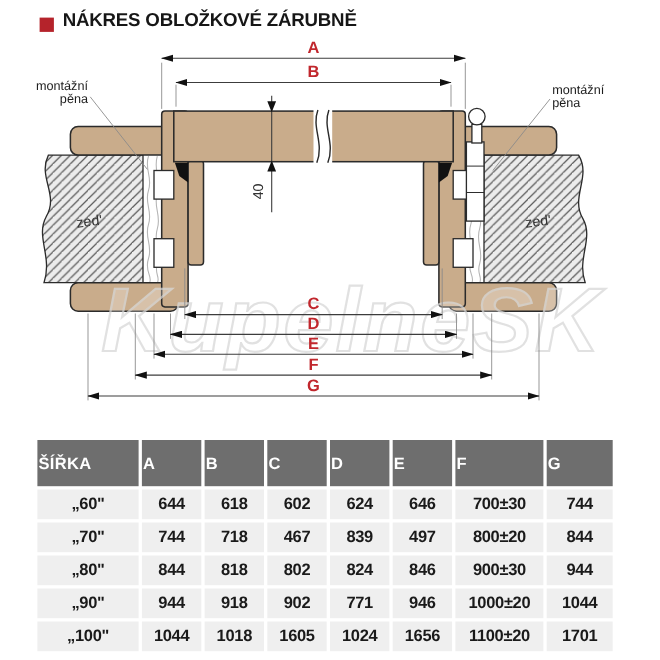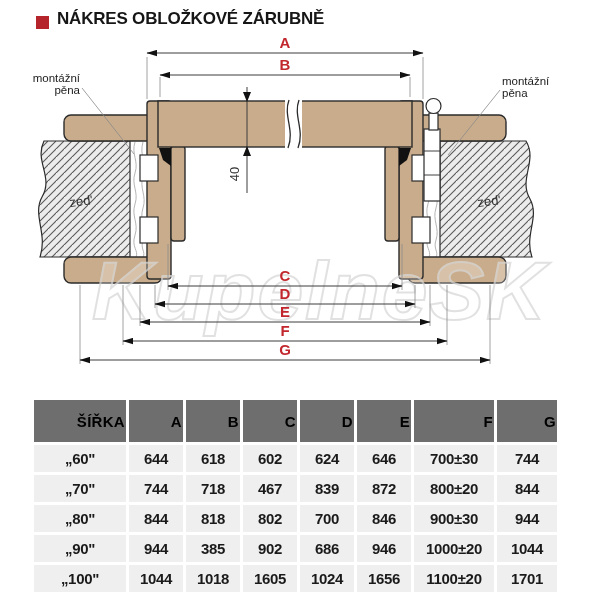--- a/index.html
+++ b/index.html
@@ -25,22 +25,22 @@
   .dimlabel{fill:#c1272d;font-size:15px;font-weight:bold;text-anchor:middle;}
   .leadtext{fill:#1c1c1c;font-size:11.5px;}
   .walltext{fill:#333333;font-size:13px;}
   .squiggle{stroke:#b5b5b5;stroke-width:1;fill:none;}
   .breakline{stroke:#2b2b2b;stroke-width:1.3;fill:none;}
   table.dims{
     border-collapse:separate;border-spacing:3px;
     margin:5px 0 0 31px;
   }
   table.dims th{
-    background:#6e6e6e;color:#000000;font-size:15px;font-weight:bold;
-    height:40px;text-align:right;letter-spacing:0.3px;margin-left:28px;
+    background:#6e6e6e;color:#ffffff;font-size:15px;font-weight:bold;
+    height:40px;text-align:left;letter-spacing:0.3px;margin-left:28px;
   }
   table.dims td{
     background:#efefef;color:#1a1a1a;font-size:15px;font-weight:bold;
     height:25px;text-align:center;letter-spacing:-0.3px;
   }
 </style>
 </head>
 <body>
 
 <div class="title-row">
@@ -184,40 +184,40 @@
       <td>646</td>
       <td>700±30</td>
       <td>744</td>
     </tr>
     <tr>
       <td>„70"</td>
       <td>744</td>
       <td>718</td>
       <td>467</td>
       <td>839</td>
-      <td>872</td>
+      <td>497</td>
       <td>800±20</td>
       <td>844</td>
     </tr>
     <tr>
       <td>„80"</td>
       <td>844</td>
       <td>818</td>
       <td>802</td>
-      <td>700</td>
+      <td>824</td>
       <td>846</td>
       <td>900±30</td>
       <td>944</td>
     </tr>
     <tr>
       <td>„90"</td>
       <td>944</td>
-      <td>385</td>
+      <td>918</td>
       <td>902</td>
-      <td>686</td>
+      <td>771</td>
       <td>946</td>
       <td>1000±20</td>
       <td>1044</td>
     </tr>
     <tr>
       <td>„100"</td>
       <td>1044</td>
       <td>1018</td>
       <td>1605</td>
       <td>1024</td>

